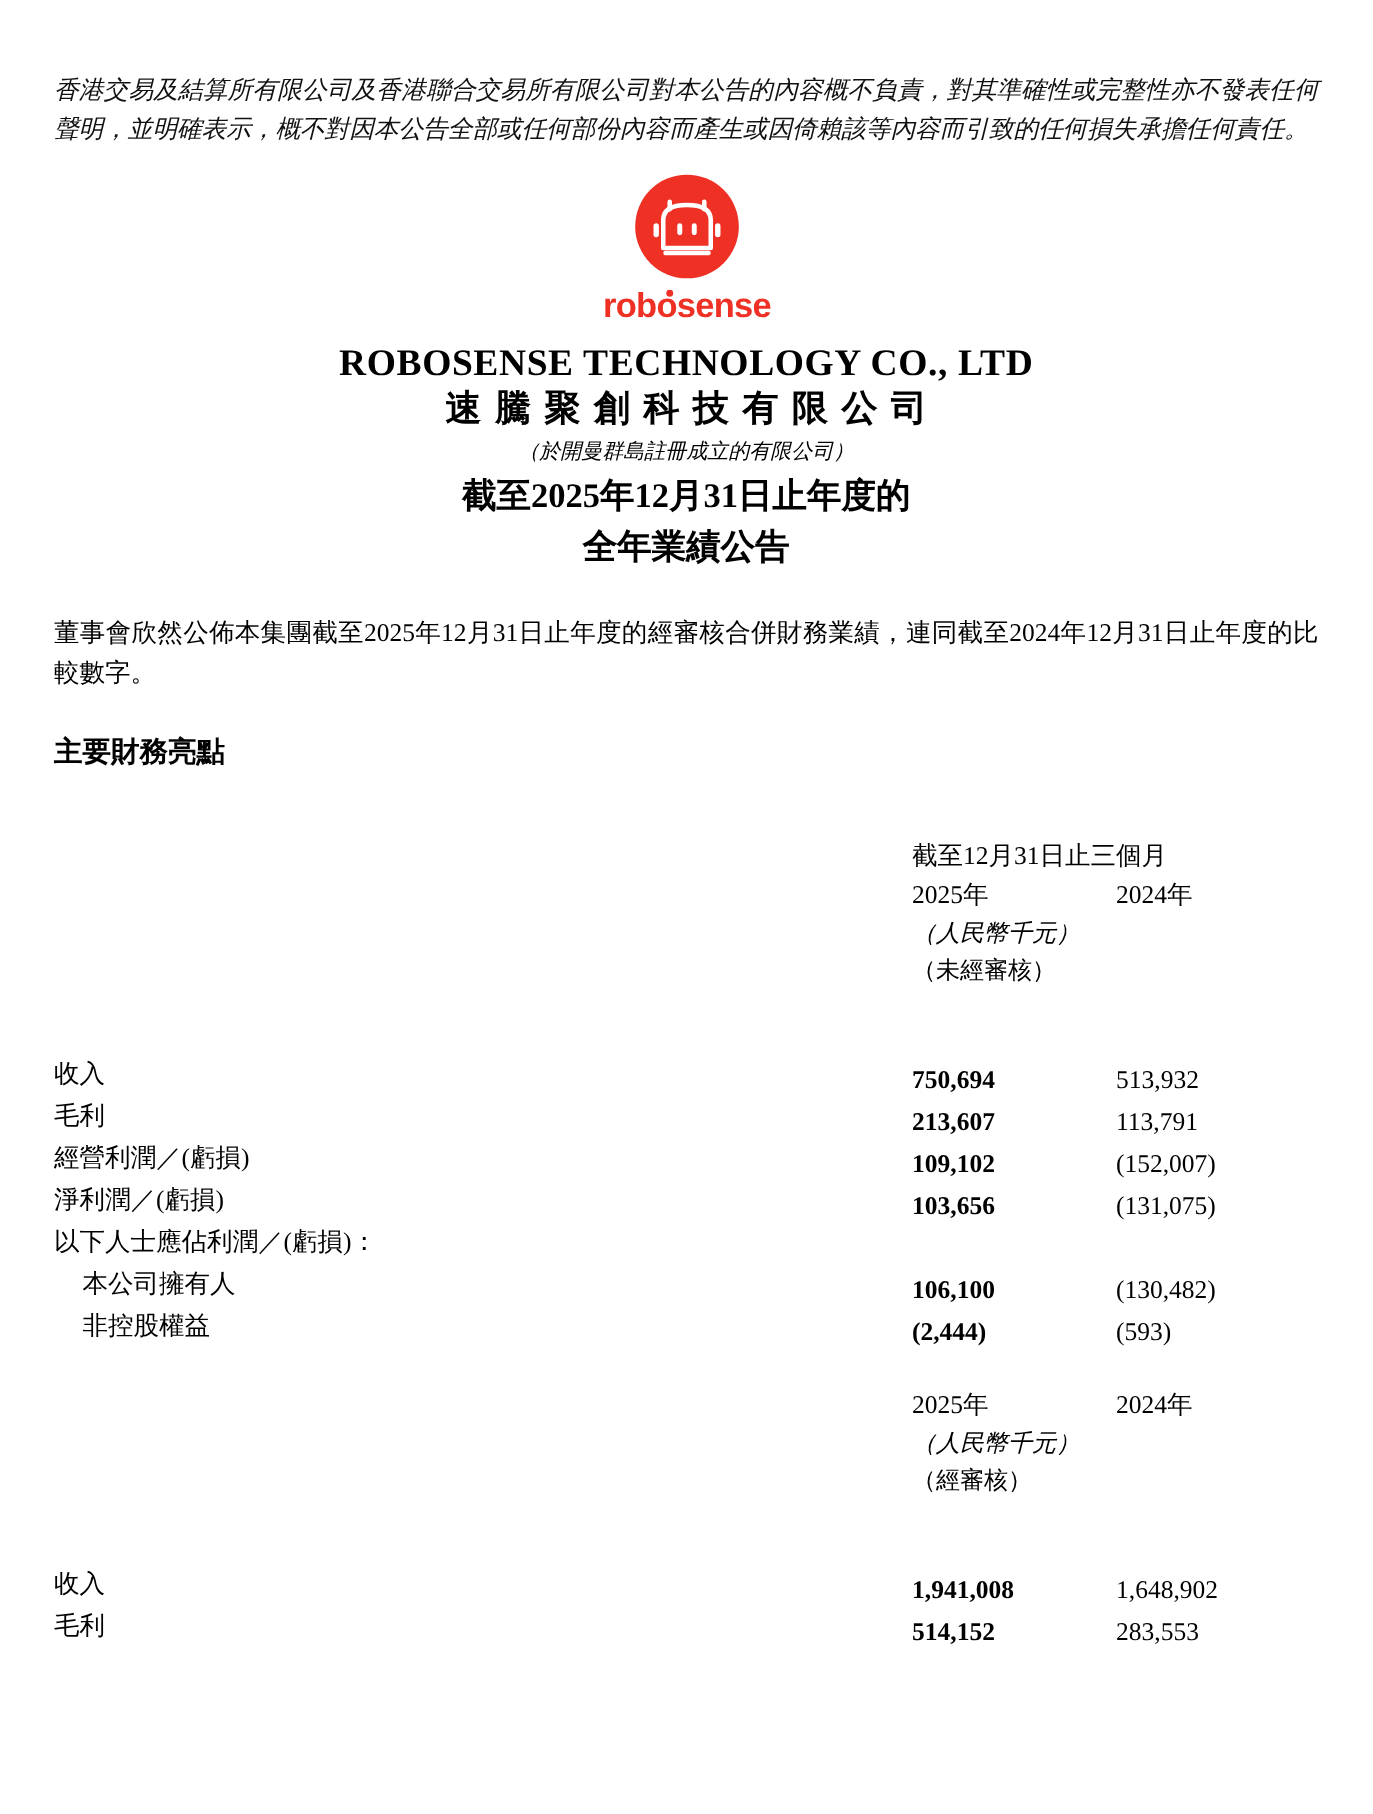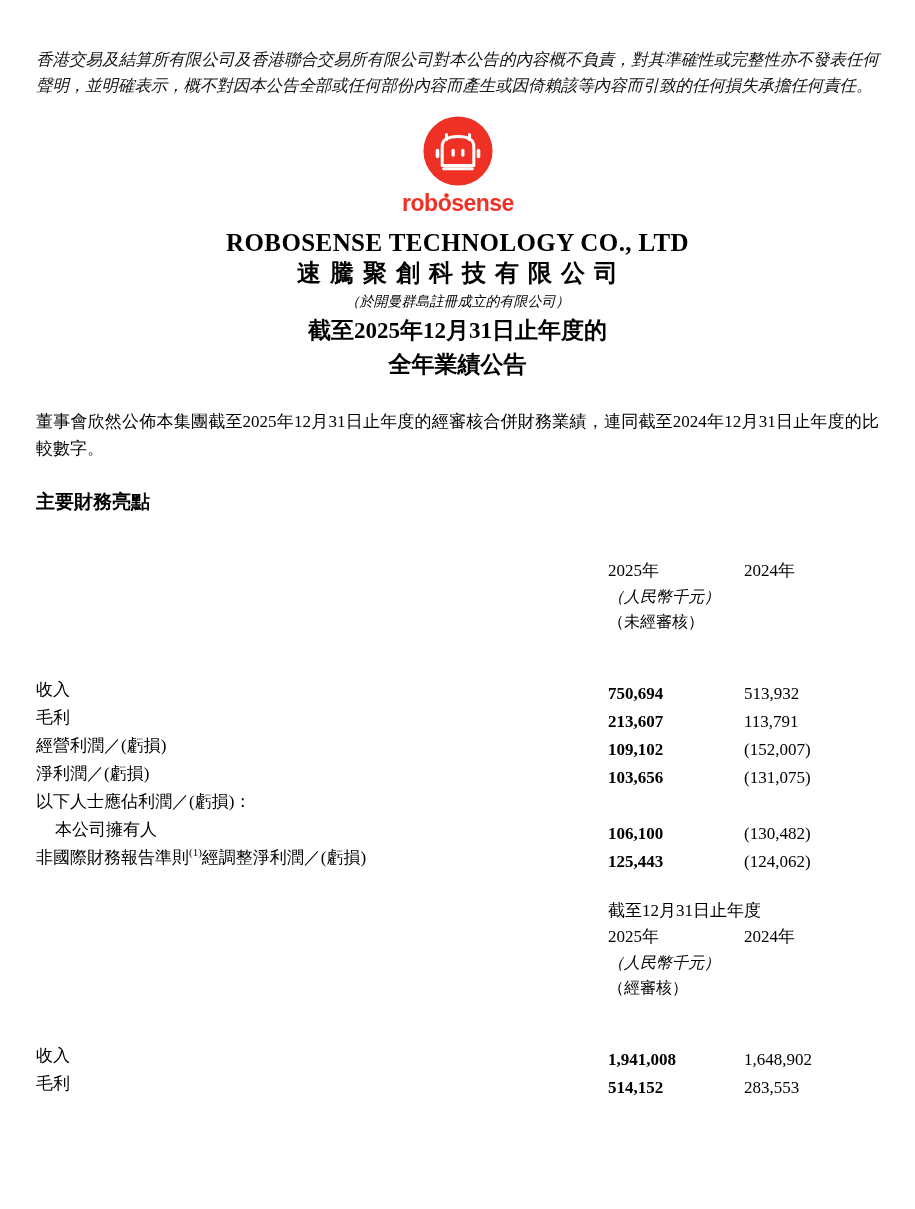--- a/index.html
+++ b/index.html
@@ -229,20 +229,24 @@
 
   <table class="fin-table">
     <colgroup>
       <col class="c-label">
         <col class="c-2025">
         <col class="c-2024">
     </colgroup>
     <thead>
       <tr>
         <td></td>
+        <td class="hdr-period" colspan="2">截至12月31日止三個月</td>
+      </tr>
+      <tr>
+        <td></td>
         <td class="hdr-year-2025">2025年</td>
         <td class="hdr-year-2024">2024年</td>
       </tr>
       <tr>
         <td></td>
         <td class="hdr-currency" colspan="2">（人民幣千元）</td>
       </tr>
       <tr>
         <td></td>
         <td class="hdr-audit" colspan="2">（未經審核）</td>
@@ -276,42 +280,38 @@
           <td class="row-label">以下人士應佔利潤／(虧損)：</td>
           <td class="num bold"></td>
           <td class="num"></td>
         </tr>
         <tr>
           <td class="row-label indent">本公司擁有人</td>
           <td class="num bold">106,100</td>
           <td class="num">(130,482)</td>
         </tr>
         <tr>
-          <td class="row-label"><span>非國際財務報告準則</span><sup class="note">(1)</sup><span>經調整淨利潤／(虧損)</span></td>
-          <td class="num bold">125,443</td>
-          <td class="num">(124,062)</td>
+          <td class="row-label indent">非控股權益</td>
+          <td class="num bold">(2,444)</td>
+          <td class="num">(593)</td>
         </tr>
       </tbody>
   </table>
 
   <div class="spacer-md"></div>
 
   <table class="fin-table">
     <colgroup>
       <col class="c-label">
         <col class="c-2025">
         <col class="c-2024">
     </colgroup>
     <thead>
       <tr>
         <td></td>
-        <td class="hdr-period" colspan="2">截至12月31日止年度</td>
-      </tr>
-      <tr>
-        <td></td>
         <td class="hdr-year-2025">2025年</td>
         <td class="hdr-year-2024">2024年</td>
       </tr>
       <tr>
         <td></td>
         <td class="hdr-currency" colspan="2">（人民幣千元）</td>
       </tr>
       <tr>
         <td></td>
         <td class="hdr-audit" colspan="2">（經審核）</td>

